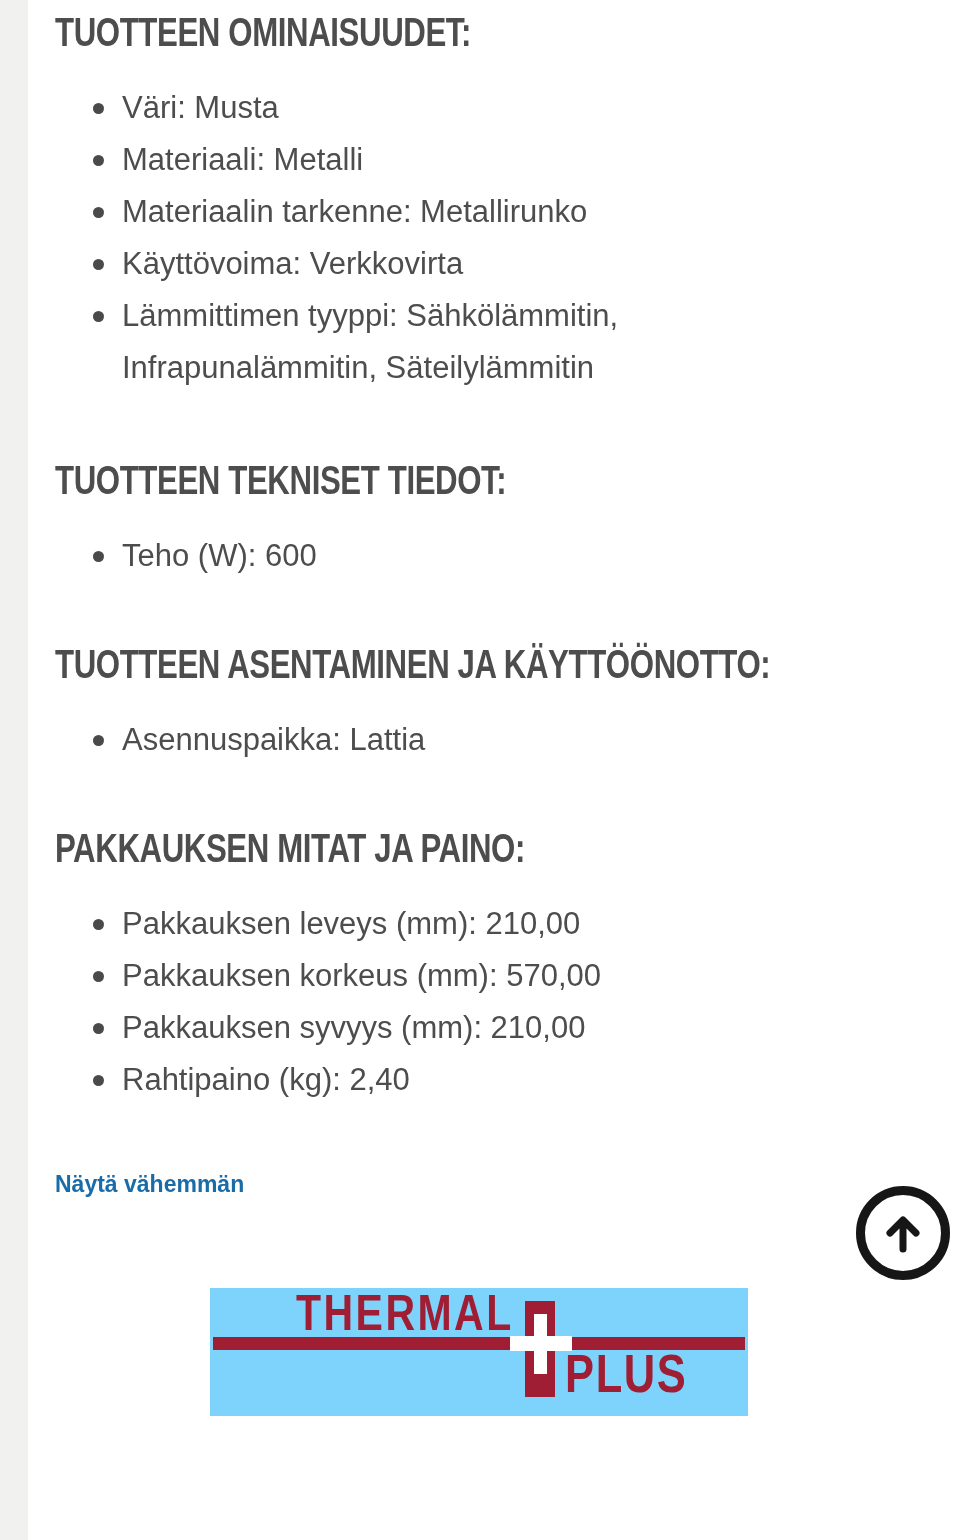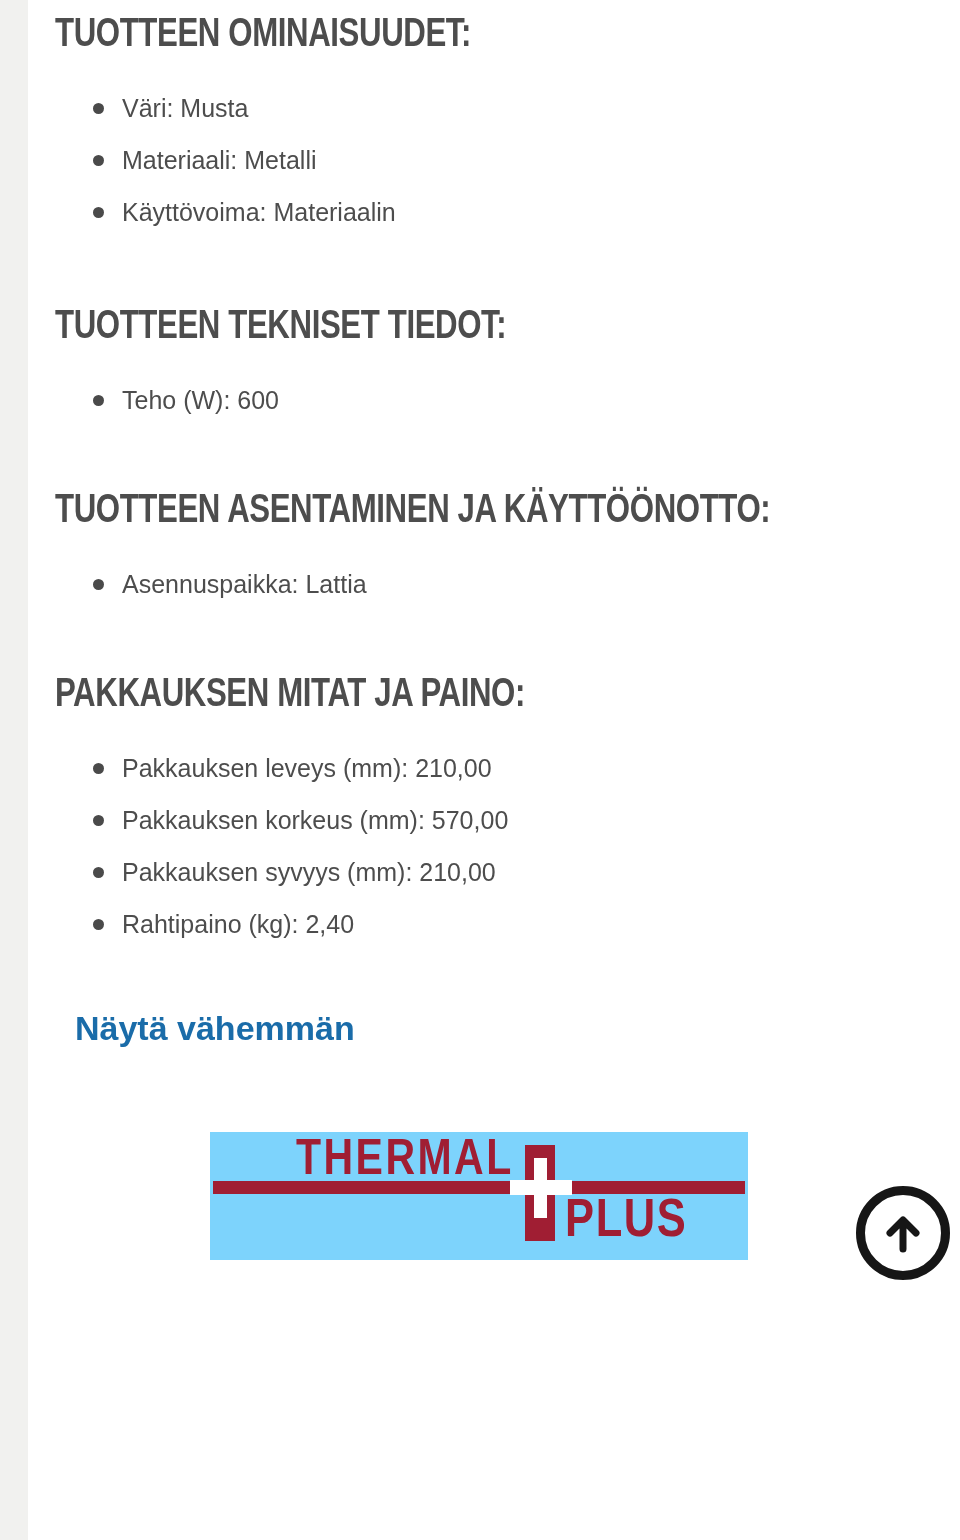--- a/index.html
+++ b/index.html
@@ -43,44 +43,43 @@
   }
   ul.spec-list {
     list-style: none;
     margin: 26px 0 0 0;
     padding: 0;
   }
   ul.spec-list li {
     position: relative;
     padding-left: 67px;
     max-width: 680px;
-    font-size: 25px;
+    font-size: 31px;
     line-height: 52px;
     color: #4d4d4d;
   }
   ul.spec-list li::before {
     content: "";
     position: absolute;
     left: 38px;
     top: 21px;
     width: 11px;
     height: 11px;
     border-radius: 50%;
     background: #4a4a4a;
   }
   .show-less {
     display: inline-block;
     margin-top: 58px;
-    font-size: 34px;
+    font-size: 23px;
     line-height: 40px;
     font-weight: bold;
     color: #1a6ca9;
     text-decoration: none;
     cursor: pointer;
-    margin-left: 20px;
   }
   
   .scroll-top {
     position: absolute;
     left: 856px;
     top: 1186px;
     width: 94px;
     height: 94px;
     box-sizing: border-box;
     border: 9px solid #161616;
@@ -162,21 +161,23 @@
 </style>
 </head>
 <body>
 
 <div class="content">
 
   <h2 class="section-heading">TUOTTEEN OMINAISUUDET:</h2>
   <ul class="spec-list">
     <li>Väri: Musta</li>
     <li>Materiaali: Metalli</li>
-    <li>Käyttövoima: Materiaalin</li>
+    <li>Materiaalin tarkenne: Metallirunko</li>
+    <li>Käyttövoima: Verkkovirta</li>
+    <li>Lämmittimen tyyppi: Sähkölämmitin, Infrapunalämmitin, Säteilylämmitin</li>
   </ul>
 
   <h2 class="section-heading mt-lg">TUOTTEEN TEKNISET TIEDOT:</h2>
   <ul class="spec-list">
     <li>Teho (W): 600</li>
   </ul>
 
   <h2 class="section-heading mt">TUOTTEEN ASENTAMINEN JA KÄYTTÖÖNOTTO:</h2>
   <ul class="spec-list">
     <li>Asennuspaikka: Lattia</li>

